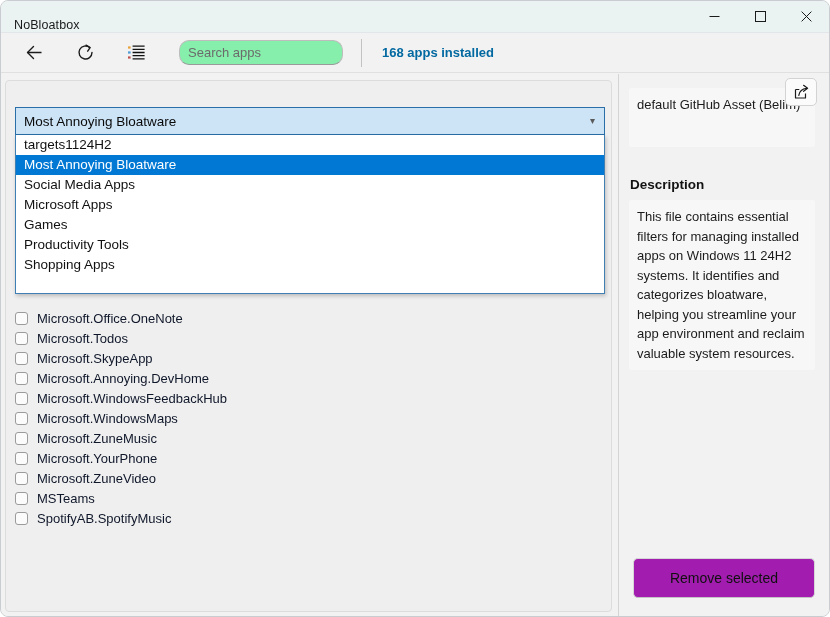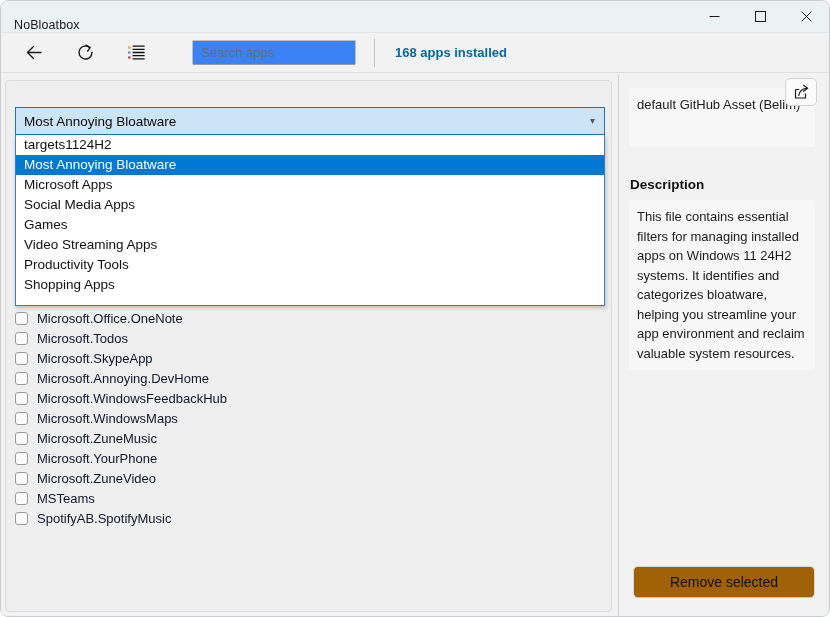--- a/index.html
+++ b/index.html
@@ -74,27 +74,27 @@
     display: flex;
     align-items: center;
     justify-content: center;
     border-radius: 4px;
     margin-right: 9px;
   }
 
   #search-input {
     width: 164px;
     height: 25px;
-    margin-left: 26px;
+    margin-left: 13px;
     padding: 0 8px;
     box-sizing: border-box;
     border: 1px solid #bdbdbd;
     border-bottom: 1px solid #9a9a9a;
-    background: #3b82f6;
-    border-radius: 2px;
+    background: #86efac;
+    border-radius: 10px;
     font-family: "Liberation Sans", sans-serif;
     font-size: 13px;
     color: #1b1b1b;
     outline: none;
   }
   #search-input::placeholder { color: #6b6b6b; }
 
   #toolbar-divider {
     width: 1px;
     height: 28px;
@@ -169,21 +169,21 @@
     position: absolute;
     left: 14px;
     top: 61px;
     width: 590px;
     box-sizing: border-box;
     background: #ffffff;
     border: 1px solid #3f7fb3;
     border-top: none;
     z-index: 40;
     box-shadow: 1px 2px 4px rgba(0,0,0,0.22);
-    padding-bottom: 10px;
+    padding-bottom: 18px;
   }
   .combo-opt {
     height: 20px;
     line-height: 20px;
     padding: 0 8px;
     font-size: 13.5px;
     color: #111111;
     white-space: nowrap;
     overflow: hidden;
   }
@@ -266,23 +266,23 @@
   }
   #source-box { min-height: 45px; }
   #desc-head { margin-top: 30px; }
   #desc-box { line-height: 19.5px; }
 
   #remove-btn {
     position: absolute;
     left: 14px;
     right: 14px;
     bottom: 18px;
-    height: 32px;
-    box-sizing: border-box;
-    background: #a16207;
+    height: 40px;
+    box-sizing: border-box;
+    background: #a21caf;
     border: 1px solid #d6d6d6;
     border-bottom-color: #c4c4c4;
     border-radius: 5px;
     font-family: "Liberation Sans", sans-serif;
     font-size: 14px;
     color: #101010;
     display: flex;
     align-items: center;
     justify-content: center;
   }
@@ -404,24 +404,23 @@
         </div>
 
       <div id="combo">
         <span id="combo-value">Most Annoying Bloatware</span>
         <span id="combo-arrow">▾</span>
       </div>
 
       <div id="combo-popup">
           <div class="combo-opt">targets1124H2</div>
           <div class="combo-opt selected">Most Annoying Bloatware</div>
+          <div class="combo-opt">Social Media Apps</div>
           <div class="combo-opt">Microsoft Apps</div>
-          <div class="combo-opt">Social Media Apps</div>
           <div class="combo-opt">Games</div>
-          <div class="combo-opt">Video Streaming Apps</div>
           <div class="combo-opt">Productivity Tools</div>
           <div class="combo-opt">Shopping Apps</div>
         </div>
 
     </div>
 
     <div id="vdivider"></div>
 
     <div id="right-panel">
 

